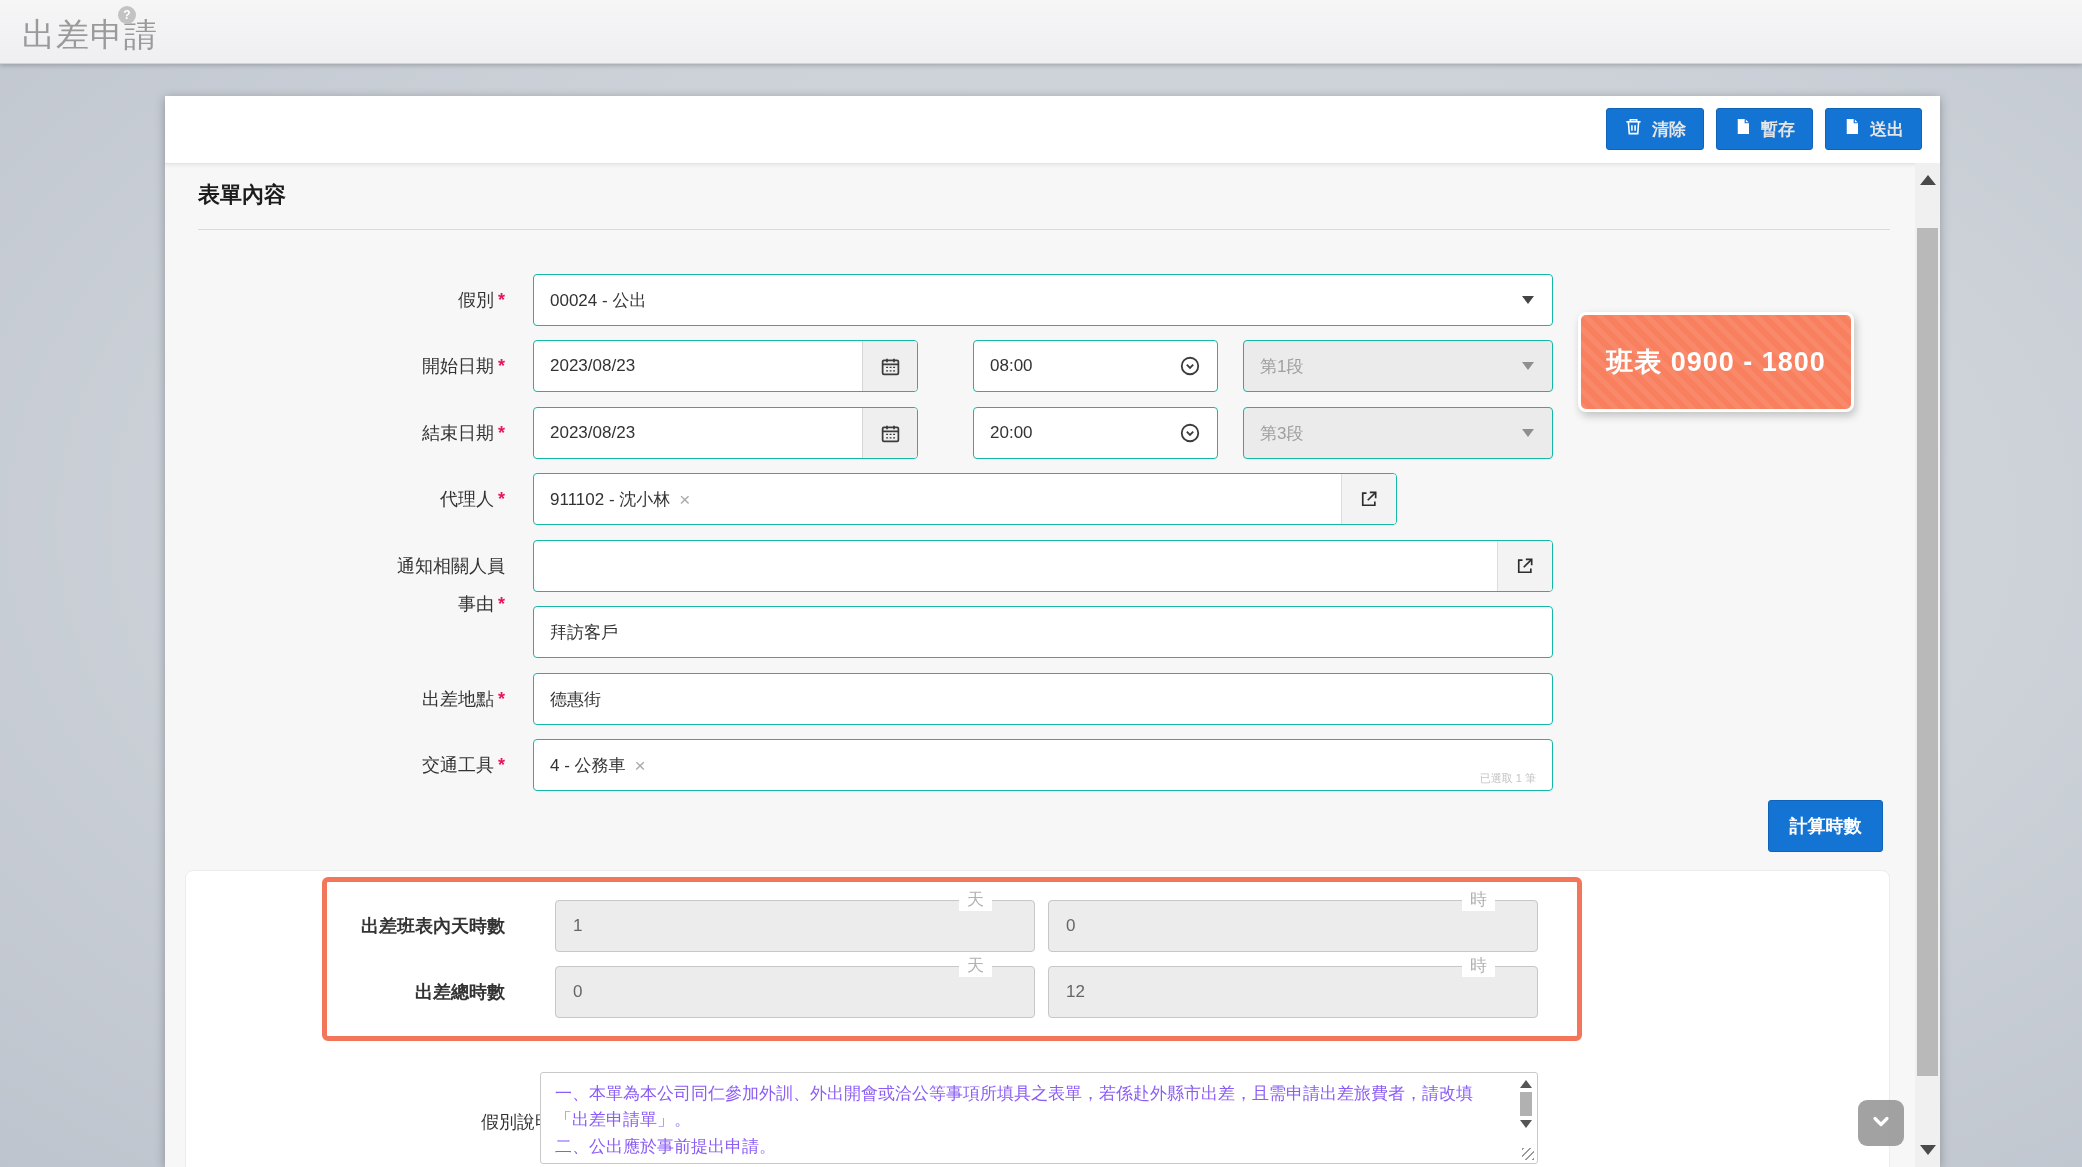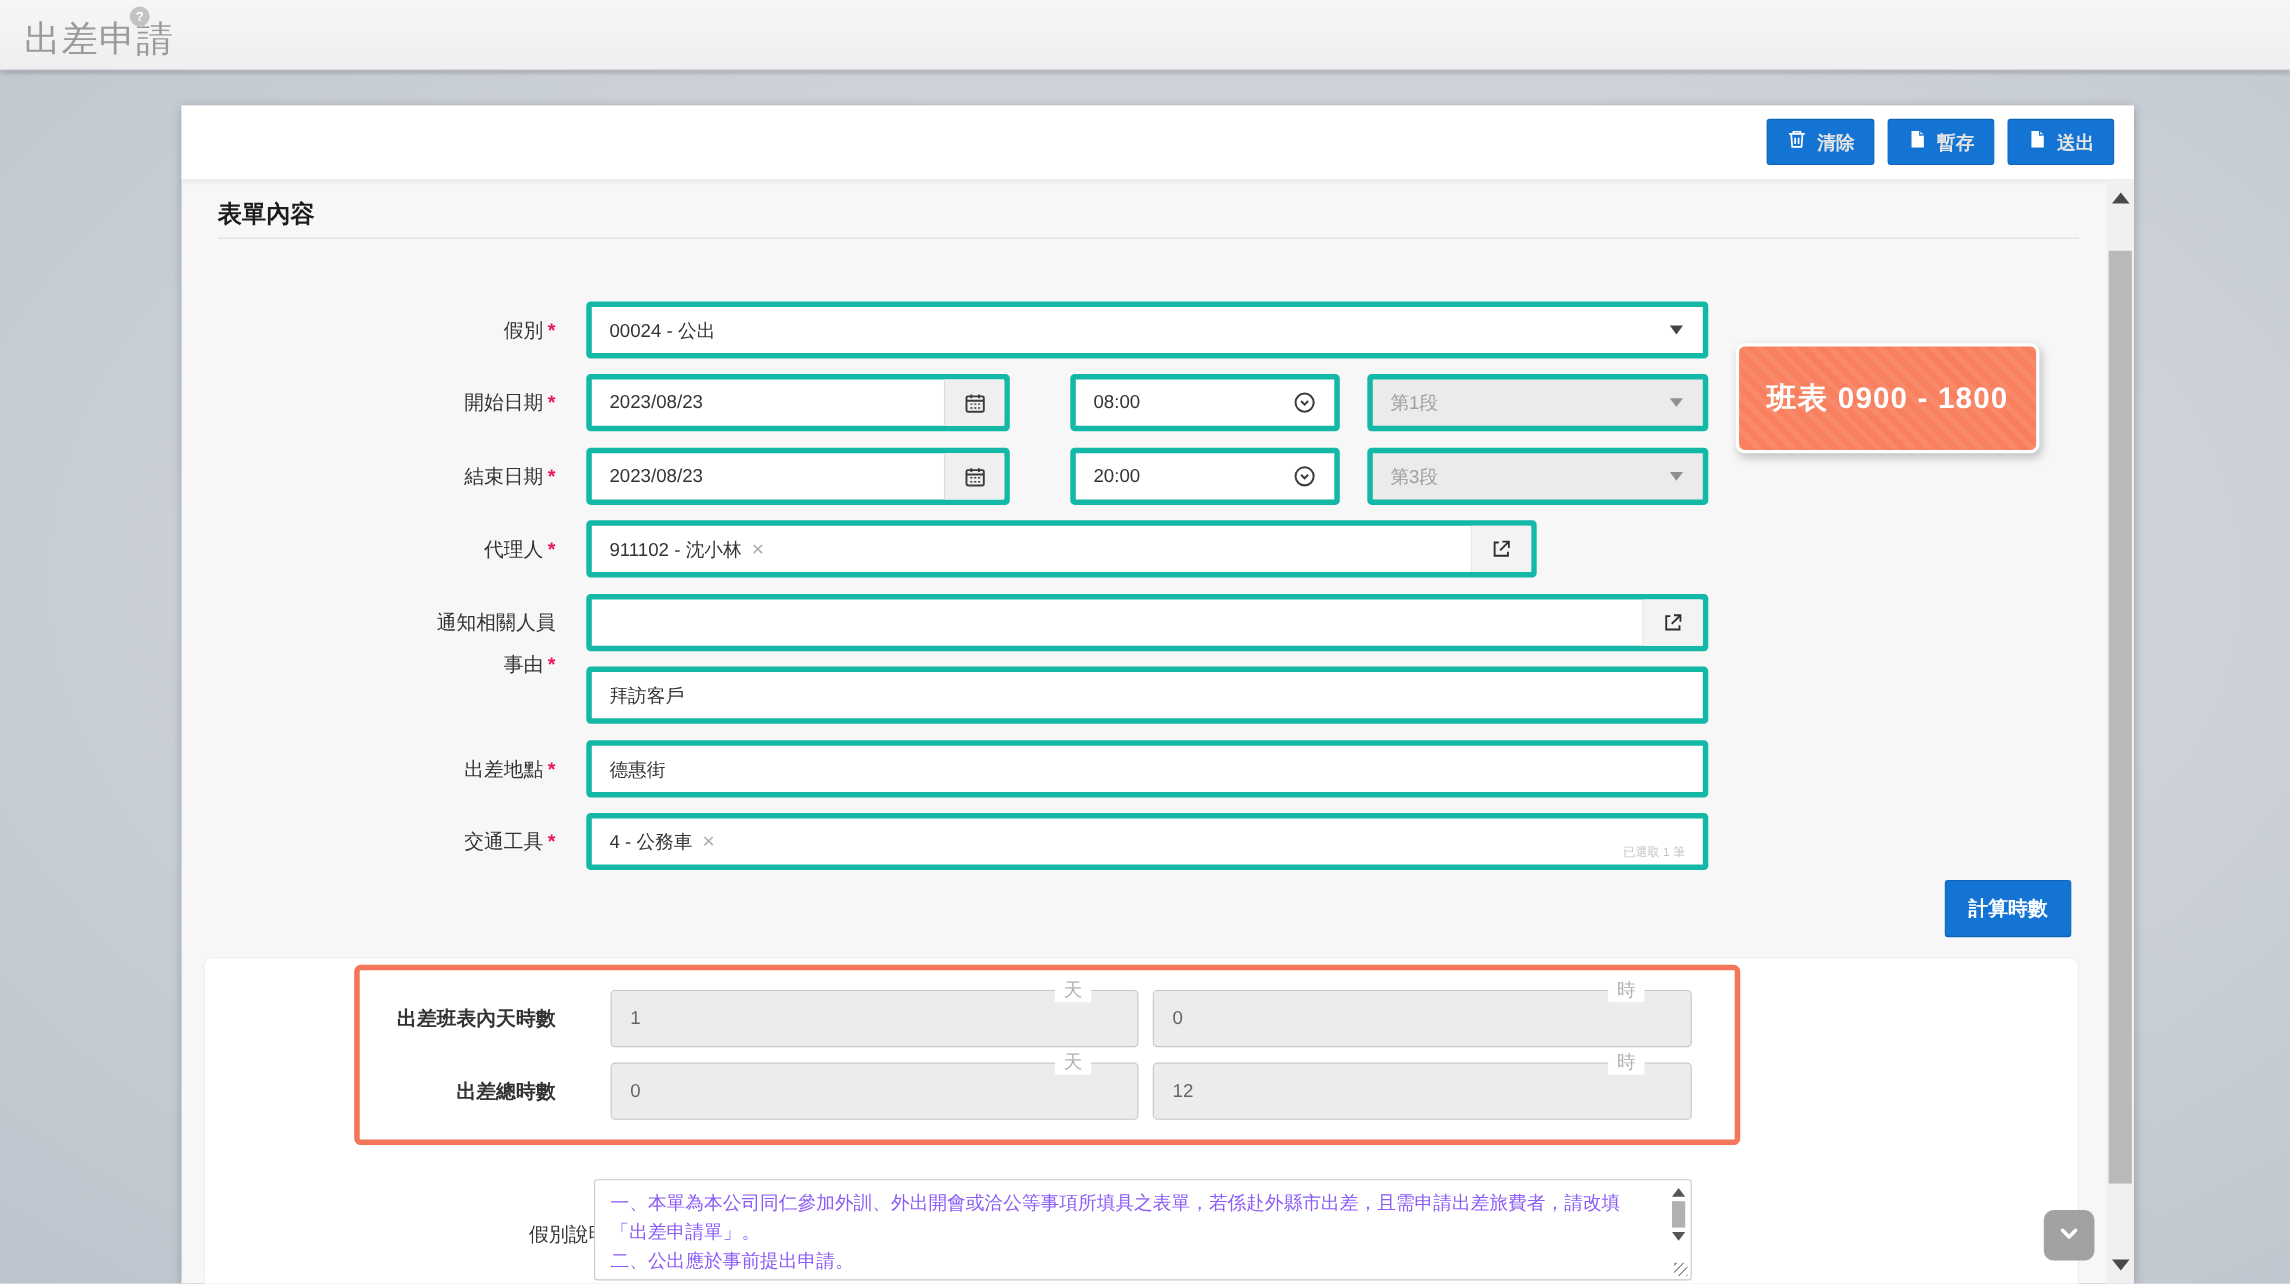--- a/index.html
+++ b/index.html
@@ -30,30 +30,30 @@
   .card-header{
     position:absolute;left:0;top:0;right:0;height:67px;background:#fff;
     border-bottom:1px solid #e4e4e4;box-shadow:0 2px 3px rgba(0,0,0,.05);
   }
   .btn-row{position:absolute;right:18px;top:12px;display:flex;gap:12px;}
   .btn-blue{
     display:inline-flex;align-items:center;gap:9px;height:42px;padding:0 17px;
     background:#1474d4;border:1px solid #0f64ba;border-radius:3px;
     color:#e5e5e5;font-size:17px;font-weight:bold;cursor:pointer;
   }
-  .section-title-wrap{position:absolute;left:33px;right:50px;top:84px;border-bottom:1px solid #dbdbdb;padding-bottom:6px;}
+  .section-title-wrap{position:absolute;left:33px;right:50px;top:84px;border-bottom:1px solid #dbdbdb;padding-bottom:19px;}
   .section-title{font-size:22px;font-weight:bold;color:#1c1c1c;}
   
   .flabel{
     position:absolute;left:0;width:340px;height:52px;line-height:52px;
     text-align:right;font-size:18px;color:#333;
   }
   .req{color:#e8175d;font-weight:bold;margin-left:4px;}
   .input{
-    position:absolute;height:52px;background:#fff;border:5px solid #14b8a6;border-radius:4px;
+    position:absolute;height:52px;background:#fff;border:1px solid #14b8a6;border-radius:4px;
     box-sizing:border-box;display:flex;align-items:center;padding:0 16px;
     font-size:17px;color:#333;cursor:text;
   }
   .input.select{cursor:pointer;}
   .input.disabled{background:#ebebeb;color:#9f9f9f;cursor:default;}
   .caret{
     position:absolute;right:18px;top:50%;margin-top:-4px;width:0;height:0;
     border-left:6px solid transparent;border-right:6px solid transparent;border-top:8px solid #444;
   }
   .input.disabled .caret{border-top-color:#8f8f8f;}

